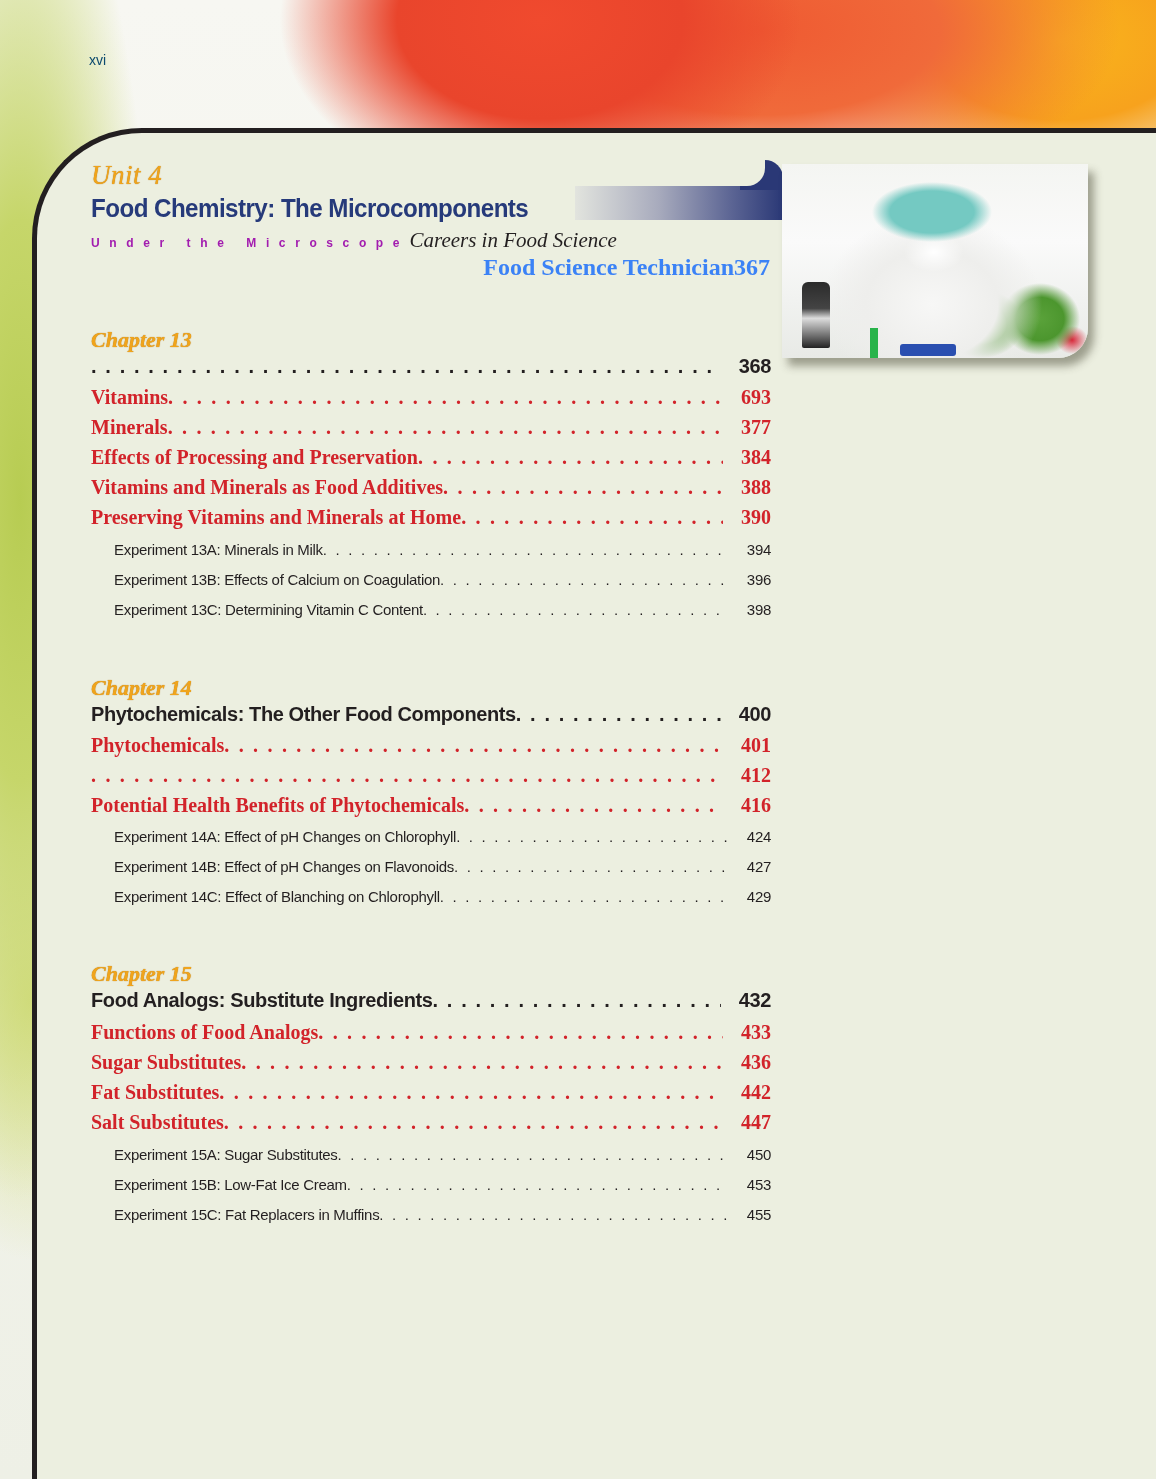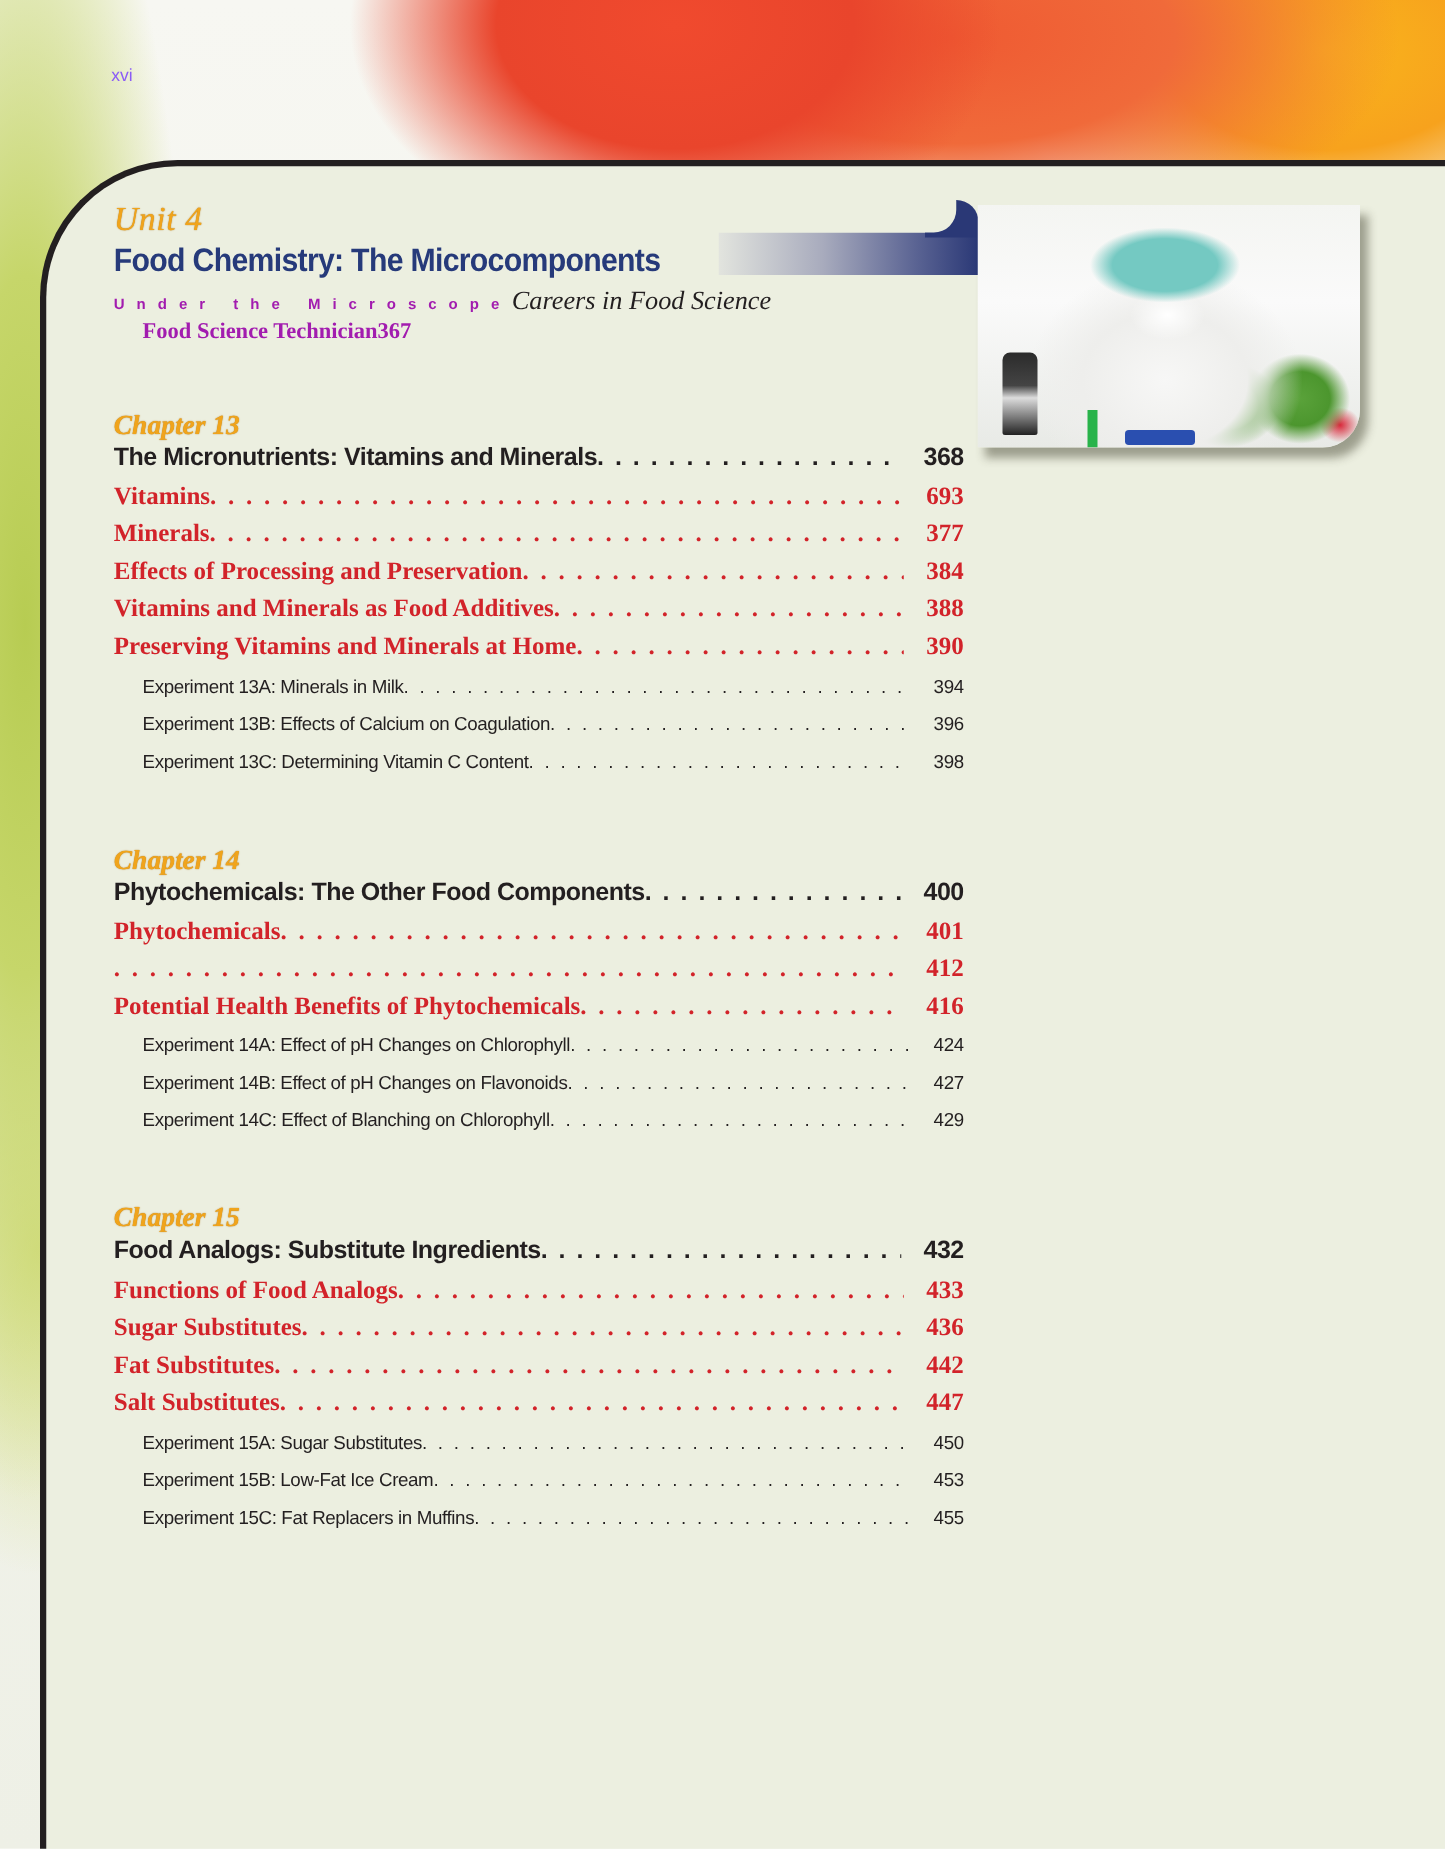--- a/index.html
+++ b/index.html
@@ -15,21 +15,21 @@
       background:
         radial-gradient(ellipse 260px 180px at 540px 20px, #f04a2e 0%, #e9452c 55%, rgba(233,69,44,0) 100%),
         radial-gradient(ellipse 360px 170px at 760px 30px, #ef5a32 0%, #f06a3a 50%, rgba(240,106,58,0) 100%),
         radial-gradient(ellipse 260px 160px at 1060px 40px, #f9b51c 0%, #f7a21d 50%, rgba(247,162,29,0) 100%),
         radial-gradient(ellipse 140px 700px at 20px 500px, #b7cc52 0%, #c6d66a 40%, rgba(198,214,106,0) 100%),
         radial-gradient(ellipse 120px 260px at 30px 1000px, #d8e08a 0%, rgba(216,224,138,0) 100%),
         linear-gradient(180deg, #f7f7f2 0%, #eef0e6 100%);
     }
     .page-number {
       position: absolute; left: 89px; top: 52px;
-      font-size: 14px; color: #8b5cf6;
+      font-size: 14px; color: #0c4a6e;
     }
     
     .panel {
       position: absolute; left: 32px; top: 128px; width: 1140px; height: 1380px;
       background: #ecefe0;
       border-top: 5px solid #231f20;
       border-left: 5px solid #231f20;
       border-top-left-radius: 110px;
     }
     
@@ -70,21 +70,21 @@
       font-size: 12px; color: #a21caf; letter-spacing: 9.6px;
     }
     .feature-name {
       font-family: "Liberation Serif", serif; font-style: italic;
       font-size: 21px; color: #231f20; margin-left: -4px;
     }
     .careers-row {
       position: absolute; left: 114px; top: 254px; width: 656px;
       display: flex; align-items: baseline;
       font-family: "Liberation Serif", serif; font-weight: bold;
-      font-size: 18px; color: #a21caf;
+      font-size: 24px; color: #3b82f6; justify-content: flex-end;
     }
     
     .photo {
       position: absolute; left: 782px; top: 164px; width: 306px; height: 194px;
       background:
         radial-gradient(ellipse 60px 30px at 150px 48px, #74c9c2 0%, #74c9c2 70%, rgba(116,201,194,0) 100%),
         radial-gradient(ellipse 30px 20px at 152px 88px, #ffffff 0%, rgba(255,255,255,0) 100%),
         radial-gradient(ellipse 110px 90px at 150px 140px, #f7f7f6 0%, #eeeeec 60%, rgba(238,238,236,0) 100%),
         radial-gradient(ellipse 16px 14px at 180px 126px, #d92020 0%, #c81818 70%, rgba(200,24,24,0) 100%),
         radial-gradient(ellipse 22px 16px at 140px 180px, #3c8c2a 0%, #2f7a22 70%, rgba(47,122,34,0) 100%),
@@ -178,21 +178,20 @@
 </div>
 
 <div class="photo">
   <div class="microscope"></div>
   <div class="tube"></div>
   <div class="rack"></div>
 </div>
 
 <div class="chapter-label" style="top:327px">Chapter 13</div>
 <div class="toc-row row-chapter" style="top:355px">
-  <span class="title">The Micronutrients: Vitamins and Minerals</span>
   <span class="leader"></span>
   <span class="page">368</span>
 </div>
 <div class="toc-row row-section" style="top:386px">
   <span class="title">Vitamins</span>
   <span class="leader"></span>
   <span class="page">693</span>
 </div>
 <div class="toc-row row-section" style="top:416px">
   <span class="title">Minerals</span>

